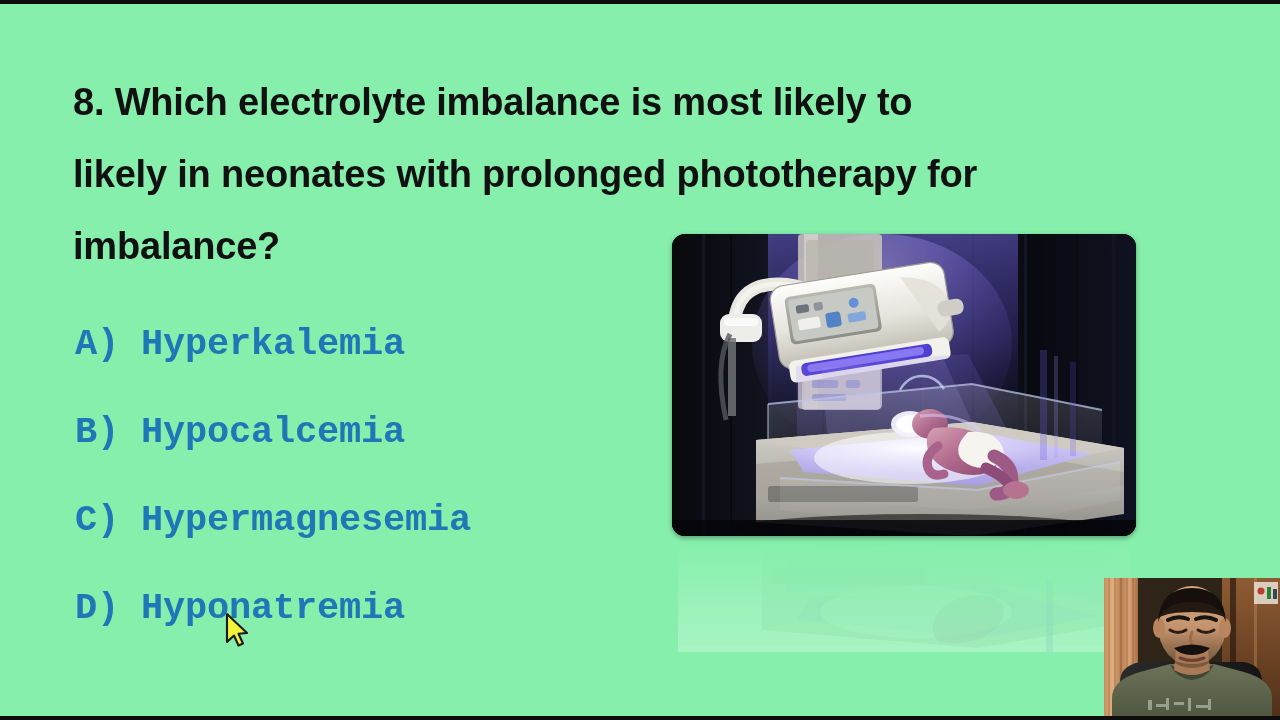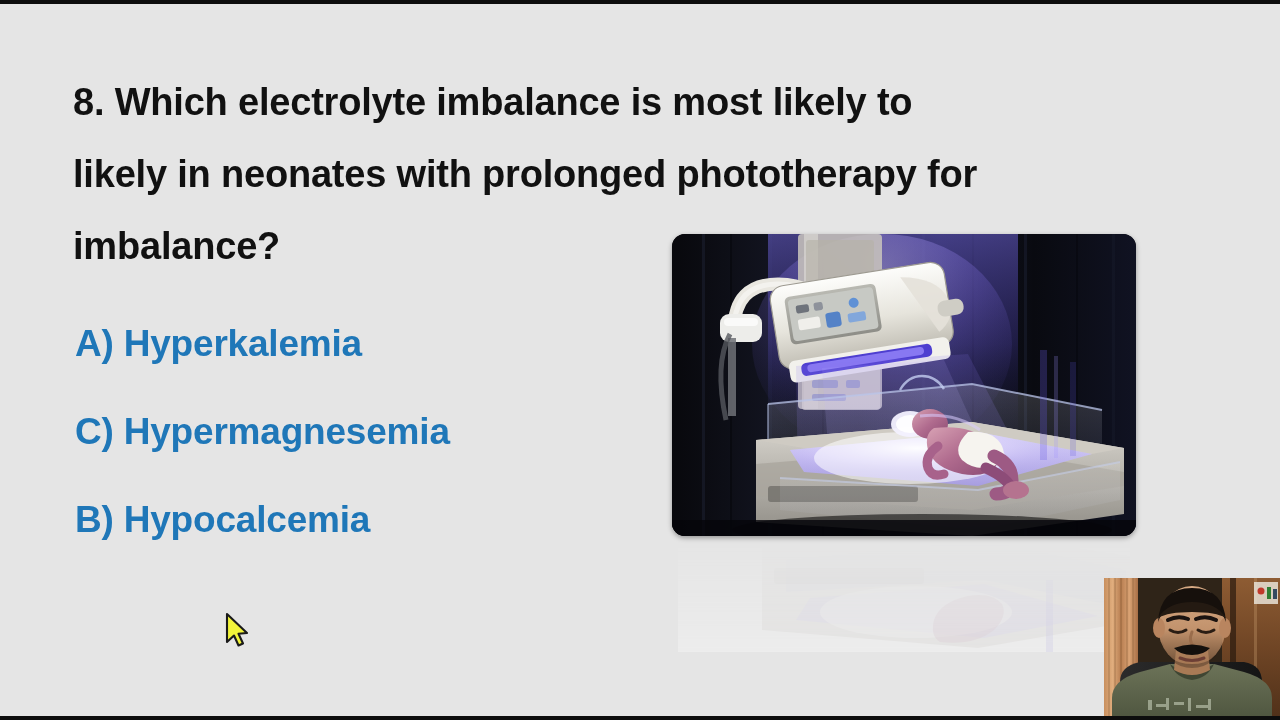--- a/index.html
+++ b/index.html
@@ -8,21 +8,21 @@
     padding: 0;
     background: #000;
   }
   body {
     font-family: "Liberation Sans", sans-serif;
   }
   .screen {
     position: relative;
     width: 1280px;
     height: 720px;
-    background: #e5e5e5;
+    background: #86efac;
     overflow: hidden;
   }
   
   .letterbox-top,
   .letterbox-bottom {
     position: absolute;
     left: 0;
     width: 1280px;
     height: 4px;
     background: #0d0d0d;
@@ -53,20 +53,21 @@
     width: 620px;
   }
   .option {
     display: block;
     color: #1f77b8;
     font-size: 37px;
     font-weight: bold;
     line-height: 88px;
     white-space: nowrap;
     letter-spacing: -0.2px;
+    font-family: Liberation Mono, monospace;
   }
 
   
   .photo-wrap {
     position: absolute;
     left: 672px;
     top: 234px;
     width: 464px;
     height: 302px;
   }
@@ -129,22 +130,23 @@
   <div class="letterbox-top"></div>
 
   <div class="question">
     <span class="question-line">8. Which electrolyte imbalance is most likely to</span>
     <span class="question-line">likely in neonates with prolonged phototherapy for</span>
     <span class="question-line">imbalance?</span>
   </div>
 
   <div class="options">
     <span class="option">A) Hyperkalemia</span>
+    <span class="option">B) Hypocalcemia</span>
     <span class="option">C) Hypermagnesemia</span>
-    <span class="option">B) Hypocalcemia</span>
+    <span class="option">D) Hyponatremia</span>
   </div>
 
   <div class="photo-wrap">
 
     <div class="photo">
       <svg viewBox="0 0 464 302" preserveAspectRatio="none" aria-hidden="true">
         <defs>
           <linearGradient id="gCurtain" x1="0" y1="0" x2="1" y2="0">
             <stop offset="0" stop-color="#08080c"></stop>
             <stop offset="0.22" stop-color="#121420"></stop>

